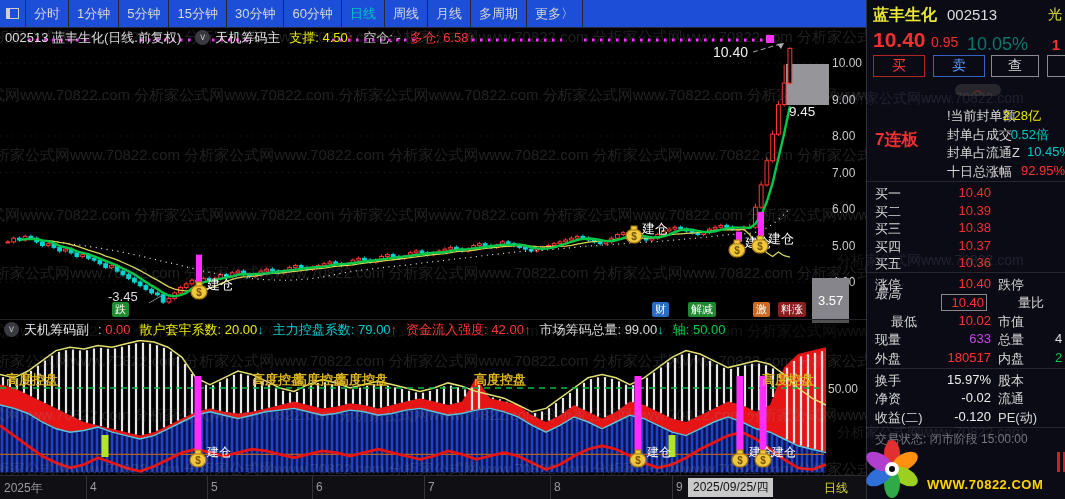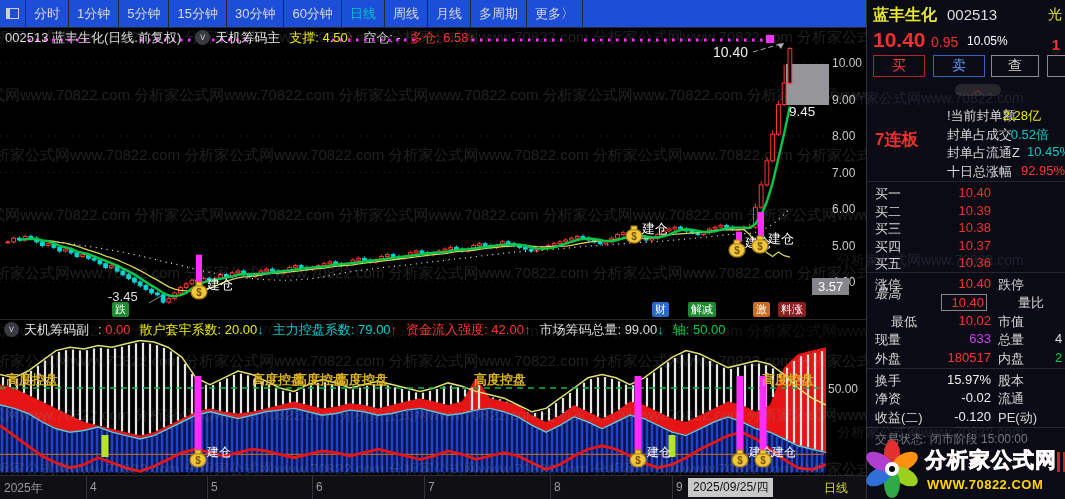--- a/index.html
+++ b/index.html
@@ -23,21 +23,21 @@
   #sub-header{position:absolute;left:0;top:319px;width:866px;height:20px;display:flex;align-items:center;
               font-size:13px;z-index:12;white-space:nowrap;border-top:1px solid #23232a;background:rgba(0,0,0,.4);}
   .circle-icon{display:inline-flex;width:15px;height:15px;border-radius:50%;background:#3a3a42;color:#c9c9c9;
                align-items:center;justify-content:center;font-size:10px;margin:0 5px;cursor:pointer;flex:none;}
   .hv{margin-right:9px;}
   
   #main-svg{position:absolute;left:0;top:30px;z-index:2;pointer-events:none;}
   #sub-svg{position:absolute;left:0;top:340px;z-index:2;pointer-events:none;}
   #overlay{position:absolute;left:0;top:0;width:1065px;height:499px;z-index:8;pointer-events:none;}
   .axlab{position:absolute;font-size:12px;color:#c8c8c8;}
-  .pricebox{position:absolute;background:#85858b;color:#fff;font-size:13px;padding:1px 6px;}
+  .pricebox{position:absolute;background:#85858b;color:#fff;font-size:13px;padding:15px 6px;}
   .tag{position:absolute;top:302px;color:#fff;font-size:11px;line-height:13px;padding:1px 3px;border-radius:2px;z-index:9;}
   
   #axis-row{position:absolute;left:0;top:475px;width:866px;height:24px;background:#101014;
             border-top:1px solid #2c2c34;z-index:10;font-size:12px;color:#9a9aa2;}
   .dtick{position:absolute;top:4px;}
   .dsep{position:absolute;top:0;width:1px;height:24px;background:#33333b;}
   #axis-hl{position:absolute;top:2px;background:#c9c9c9;color:#111;padding:1px 5px;font-size:12px;}
   #axis-period{position:absolute;top:4px;color:#d8d840;}
   
   #wm-layer{position:absolute;left:0;top:0;width:866px;height:499px;z-index:5;pointer-events:none;overflow:hidden;}
@@ -45,21 +45,21 @@
   
   #right-panel{position:absolute;left:866px;top:0;width:199px;height:499px;background:#0b0b15;
                border-left:1px solid #32323e;z-index:20;overflow:visible;}
   .rp-wm{position:absolute;white-space:nowrap;font-size:14px;color:rgba(140,140,160,0.18);z-index:0;}
   #rp-name{position:absolute;left:6px;top:5px;font-size:16px;font-weight:bold;color:#e8e834;}
   #rp-code{position:absolute;left:80px;top:6px;font-size:15px;color:#ddd;}
   #rp-corner{position:absolute;right:3px;top:6px;font-size:14px;color:#e8e834;}
   #rp-corner2{position:absolute;right:5px;top:36px;font-size:15px;color:#ff3333;font-weight:bold;}
   #rp-price{position:absolute;left:6px;top:28px;font-size:21px;font-weight:bold;color:#f23030;}
   #rp-chg{position:absolute;left:64px;top:34px;font-size:14px;color:#f23030;}
-  #rp-chgp{position:absolute;left:100px;top:34px;font-size:12px;color:#ffffff;}
+  #rp-chgp{position:absolute;left:100px;top:34px;font-size:18px;color:#0f766e;}
   .rp-btn{position:absolute;top:55px;height:22px;display:flex;align-items:center;justify-content:center;
           font-size:14px;cursor:pointer;background:transparent;}
   #rp-pill{position:absolute;left:88px;top:84px;width:46px;height:12px;background:#26262c;border-radius:6px;
            color:#e03030;font-size:9px;display:flex;align-items:center;justify-content:center;cursor:pointer;}
   #rp-streak{position:absolute;left:8px;top:128px;font-size:17px;font-weight:bold;color:#f23030;}
   .rp-row-label{position:absolute;font-size:13px;color:#d8d8d8;}
   .rp-row-val{position:absolute;font-size:13px;text-align:right;}
   .rp-div{position:absolute;left:0;width:199px;height:1px;background:#26262e;}
   #rp-status{position:absolute;left:8px;top:431px;font-size:12px;color:#76767e;z-index:1;}
   #rp-logo{position:absolute;left:-8px;top:438px;z-index:3;}
@@ -862,20 +862,19 @@
           <ellipse cx="0" cy="-15" rx="8" ry="14" fill="#e23030" transform="rotate(0)"></ellipse>
           <ellipse cx="0" cy="-15" rx="8" ry="14" fill="#ff9010" transform="rotate(60)"></ellipse>
           <ellipse cx="0" cy="-15" rx="8" ry="14" fill="#9ccf20" transform="rotate(120)"></ellipse>
           <ellipse cx="0" cy="-15" rx="8" ry="14" fill="#2faa46" transform="rotate(180)"></ellipse>
           <ellipse cx="0" cy="-15" rx="8" ry="14" fill="#2f6fd8" transform="rotate(240)"></ellipse>
           <ellipse cx="0" cy="-15" rx="8" ry="14" fill="#b03fd0" transform="rotate(300)"></ellipse>
           <circle cx="0" cy="0" r="7" fill="#fff"></circle>
           <circle cx="0" cy="0" r="3" fill="#0b0b15"></circle>
         </g>
       </svg>
-    <span id="rp-logo-text">分析家公式网</span>
     <span id="rp-logo-url">WWW.70822.COM</span>
     <div id="rp-marks"></div>
   <div class="rp-wm" style="top: 90px; left: -30px;">分析家公式网www.70822.com</div>
       <div class="rp-wm" style="top: 252px; left: -30px;">分析家公式网www.70822.com</div>
       <div class="rp-wm" style="top: 424px; left: -30px;">分析家公式网www.70822.com</div>
     </div>
 </div>
 
 </body></html>

